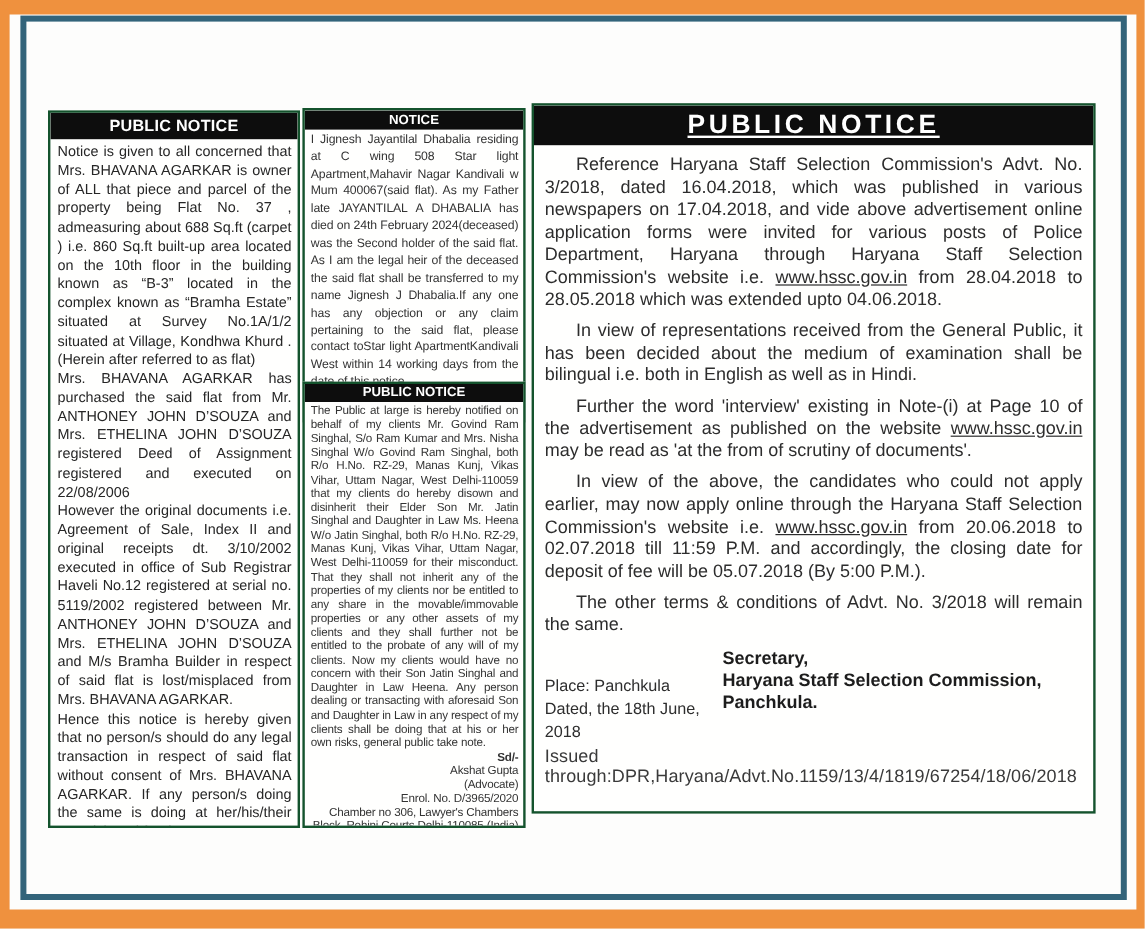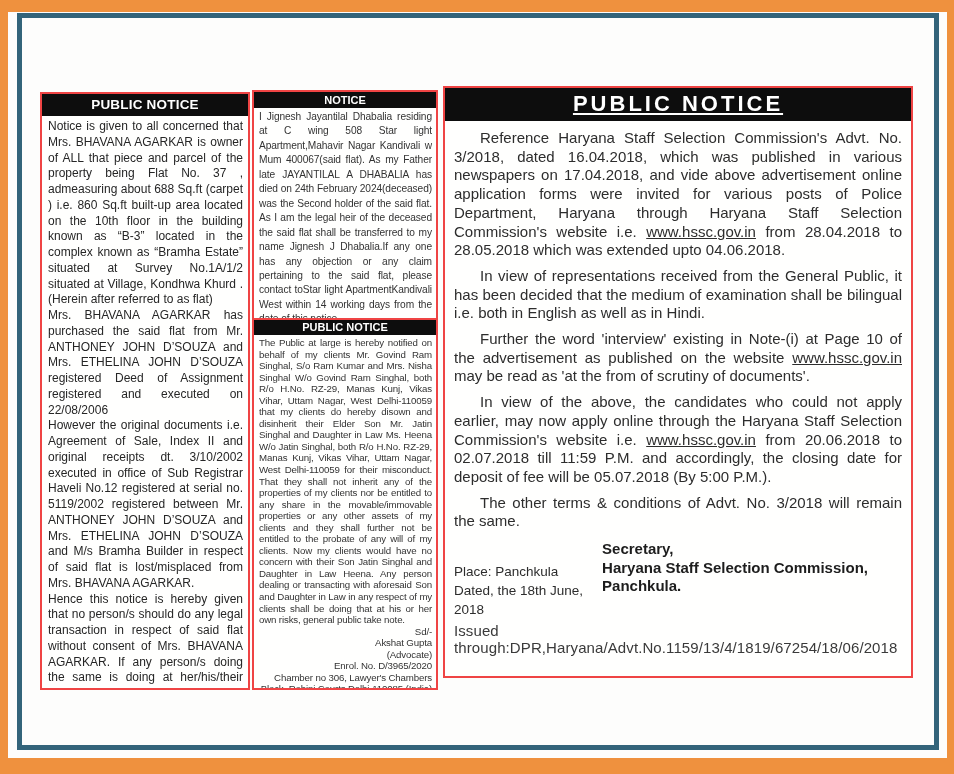--- a/index.html
+++ b/index.html
@@ -24,21 +24,21 @@
   .frame-teal {
     position: absolute;
     left: 17px; top: 13px; right: 15px; bottom: 24px;
     border: 5px solid #33647A;
     pointer-events: none;
     z-index: 4;
   }
   .notice {
     position: absolute;
     background: #fffffe;
-    border: 2px solid #ef4444;
+    border: 2px solid #14532d;
     overflow: hidden;
   }
   .notice-header {
     background: #0d0d0d;
     color: #ffffff;
     font-weight: bold;
     text-align: center;
   }
   
   .n-left { left: 40px; top: 92px; width: 210px; height: 598px; }
@@ -70,21 +70,21 @@
     padding: 2px 4px 0 5px;
     font-size: 9.7px;
     line-height: 11.55px;
     text-align: justify;
     color: #333;
     letter-spacing: -0.15px;
   }
   .n-mid-bot p { margin: 0; }
   .sig-block { text-align: right; }
   .sig-block .sig-line { display: block; }
-  .sig-bold { font-weight: normal; }
+  .sig-bold { font-weight: bold; }
   
   .n-right { left: 443px; top: 86px; width: 470px; height: 592px; }
   .n-right .notice-header {
     font-size: 22px;
     padding: 3px 0 4px;
     letter-spacing: 3px;
   }
   .n-right .notice-header span { text-decoration: underline; }
   .n-right .notice-body {
     padding: 8px 9px 0 9px;
@@ -162,21 +162,21 @@
       </div>
     </div>
   </div>
 
   <div class="notice n-right">
     <div class="notice-header">
       <span>PUBLIC NOTICE</span>
     </div>
     <div class="notice-body">
       <p><span>Reference Haryana Staff Selection Commission's Advt. No. 3/2018, dated 16.04.2018, which was published in various newspapers on 17.04.2018, and vide above advertisement online application forms were invited for various posts of Police Department, Haryana through Haryana Staff Selection Commission's website i.e. </span><span class="u">www.hssc.gov.in</span><span> from 28.04.2018 to 28.05.2018 which was extended upto 04.06.2018.</span></p>
-      <p><span>In view of representations received from the General Public, it has been decided that the medium of examination shall be bilingual i.e. both in English as well as in Hindi.</span></p>
+      <p><span>In view of representations received from the General Public, it has been decided about the medium of examination shall be bilingual i.e. both in English as well as in Hindi.</span></p>
       <p><span>Further the word 'interview' existing in Note-(i) at Page 10 of the advertisement as published on the website </span><span class="u">www.hssc.gov.in</span><span> may be read as 'at the from of scrutiny of documents'.</span></p>
       <p><span>In view of the above, the candidates who could not apply earlier, may now apply online through the Haryana Staff Selection Commission's website i.e. </span><span class="u">www.hssc.gov.in</span><span> from 20.06.2018 to 02.07.2018 till 11:59 P.M. and accordingly, the closing date for deposit of fee will be 05.07.2018 (By 5:00 P.M.).</span></p>
       <p><span>The other terms &amp; conditions of Advt. No. 3/2018 will remain the same.</span></p>
     </div>
     <div class="footer">
       <div class="footer-left">
         <div>Place: Panchkula</div>
         <div>Dated, the 18th June, 2018</div>
       </div>
       <div class="footer-right">

